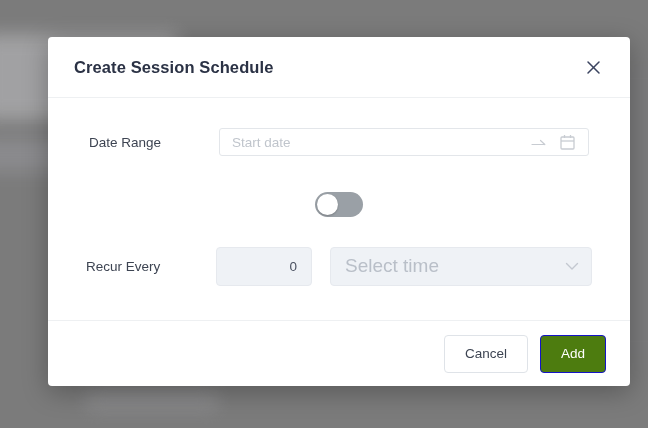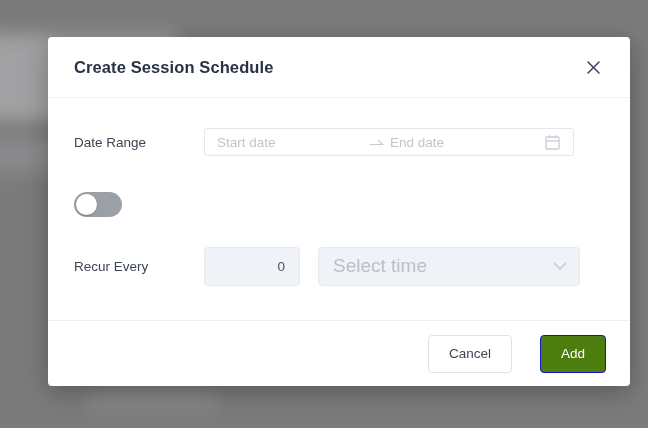--- a/index.html
+++ b/index.html
@@ -89,20 +89,21 @@
   .modal-body {
     flex: 1 1 auto;
     padding: 24px 26px 6px 26px;
   }
 
   .field-row {
     display: flex;
     align-items: center;
     min-height: 40px;
     margin-bottom: 22px;
+    justify-content: center;
   }
   .field-row:last-child { margin-bottom: 0; }
 
   .field-label {
     width: 130px;
     flex: 0 0 130px;
     font-size: 13.5px;
     color: #3d4452;
   }
 
@@ -194,21 +195,21 @@
     display: flex; align-items: center;
   }
   .select-chevron svg { display: block; }
 
   .modal-footer {
     flex: 0 0 66px;
     border-top: 1px solid #eef0f2;
     display: flex;
     align-items: center;
     justify-content: flex-end;
-    gap: 28px;
+    gap: 12px;
     padding: 0 24px;
   }
   .btn {
     height: 38px;
     border-radius: 4px;
     font-size: 13.5px;
     display: flex;
     align-items: center;
     justify-content: center;
     cursor: pointer;
@@ -257,21 +258,20 @@
       <div class="field-row">
         <div class="field-label">Date Range</div>
         <div class="daterange">
           <div class="dr-input">Start date</div>
           <div class="dr-sep">
             <svg width="16" height="10" viewBox="0 0 16 10" fill="none" stroke="currentColor" stroke-width="1.2" stroke-linecap="round" stroke-linejoin="round">
               <line x1="1" y1="7.5" x2="13.5" y2="7.5"></line>
               <polyline points="9.5,3.5 13.8,7.5"></polyline>
             </svg>
           </div>
-          <div class="dr-input">End date</div>
           <div class="dr-cal">
             <svg width="15" height="16" viewBox="0 0 15 16" fill="none" stroke="currentColor" stroke-width="1.3">
               <rect x="1" y="3" width="13" height="12" rx="1"></rect>
               <line x1="1" y1="7" x2="14" y2="7"></line>
               <line x1="4.5" y1="1" x2="4.5" y2="4"></line>
               <line x1="10.5" y1="1" x2="10.5" y2="4"></line>
             </svg>
           </div>
         </div>
       </div>

